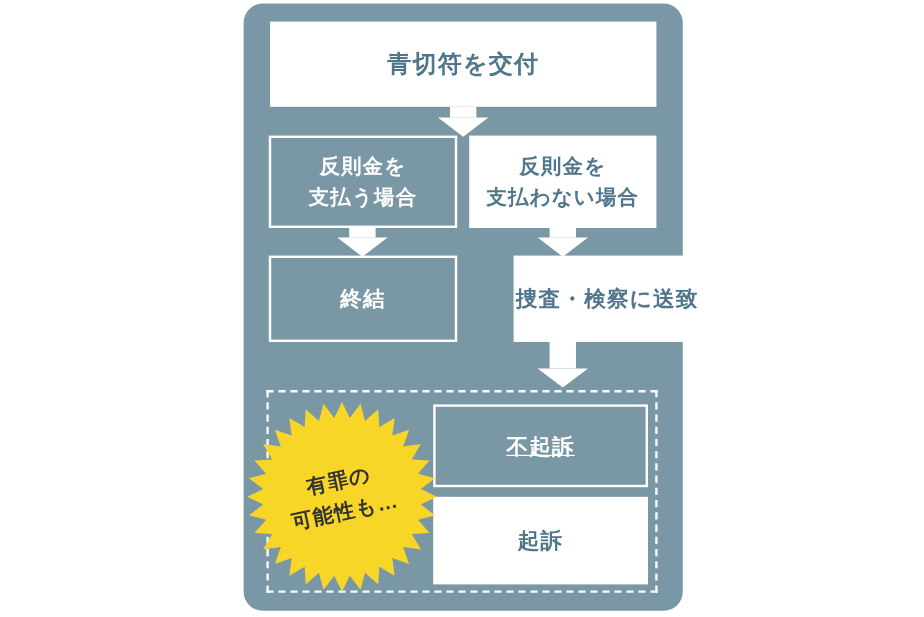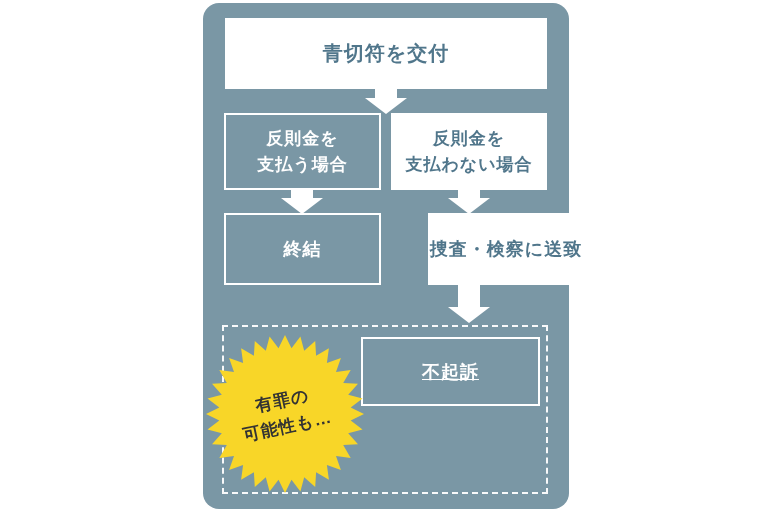--- a/index.html
+++ b/index.html
@@ -117,20 +117,21 @@
     <div class="box solid fs18" style="left:188px; top:210px; width:156px; height:72px;margin-left:37px;">捜査・検察に送致</div>
 
     <div class="arrow" style="left:245px; top:282px;">
       <div class="shaft" style="height:22px;"></div>
       <div class="head"></div>
     </div>
 
     <div class="dashed-region"></div>
 
     <div class="box outline fs18" style="left:158px; top:334px; width:179px; height:69px; z-index:2;text-decoration:underline;">不起訴</div>
+    <div class="box solid fs18" style="left:158px; top:411px; width:179px; height:73px; z-index:2;">起訴</div>
 
     <div class="starburst">
       <svg width="160" height="160" viewBox="0 0 160 160">
         <polygon points="80.0,1.0 86.5,14.3 95.4,2.5 99.2,16.8 110.2,7.0 111.1,21.8 123.9,14.3 121.9,29.0 135.9,24.1 131.0,38.1 145.7,36.1 138.2,48.9 153.0,49.8 143.2,60.8 157.5,64.6 145.7,73.5 159.0,80.0 145.7,86.5 157.5,95.4 143.2,99.2 153.0,110.2 138.2,111.1 145.7,123.9 131.0,121.9 135.9,135.9 121.9,131.0 123.9,145.7 111.1,138.2 110.2,153.0 99.2,143.2 95.4,157.5 86.5,145.7 80.0,159.0 73.5,145.7 64.6,157.5 60.8,143.2 49.8,153.0 48.9,138.2 36.1,145.7 38.1,131.0 24.1,135.9 29.0,121.9 14.3,123.9 21.8,111.1 7.0,110.2 16.8,99.2 2.5,95.4 14.3,86.5 1.0,80.0 14.3,73.5 2.5,64.6 16.8,60.8 7.0,49.8 21.8,48.9 14.3,36.1 29.0,38.1 24.1,24.1 38.1,29.0 36.1,14.3 48.9,21.8 49.8,7.0 60.8,16.8 64.6,2.5 73.5,14.3"></polygon>
       </svg>
       <div class="starburst-label">有罪の
 可能性も…</div>
     </div>
 
   </div>

